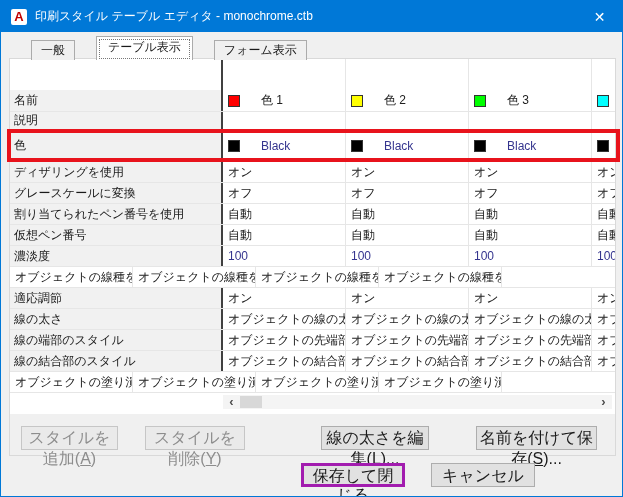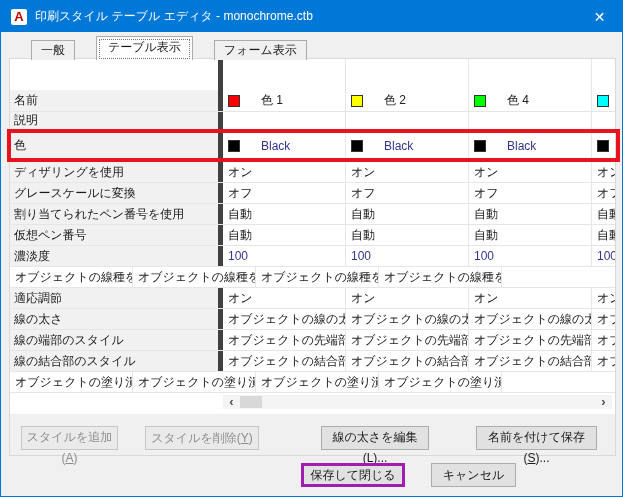--- a/index.html
+++ b/index.html
@@ -23,48 +23,48 @@
   .tab.active{margin-top:3px;height:24px;line-height:21px;background:#fff;z-index:6;padding:0 11px;text-align:right;}
   .tab.active::after{content:"";position:absolute;left:3px;right:3px;top:3px;bottom:2px;
        outline:1px dotted #777;}
   
   .tabpage{position:absolute;left:8px;top:57px;width:607px;height:398px;background:#f0f0f0;
            border:1px solid #d9d9d9;}
   .tablearea{position:absolute;left:0;top:0;width:605px;height:355px;background:#fff;overflow:hidden;}
   .grid{width:706px;}
   .trow{display:flex;width:706px;border-bottom:1px solid #e6e6e6;}
   .cell{display:flex;align-items:center;overflow:hidden;white-space:nowrap;}
-  .cell-label{width:213px;background:#f1f1f1;border-right:5px solid #404040;padding:0 4px;flex:none;}
+  .cell-label{width:213px;background:#f1f1f1;border-right:2px solid #404040;padding:0 4px;flex:none;}
   .cell-val{width:123px;border-right:1px solid #e6e6e6;padding:0 5px;flex:none;color:#202020;gap:14px;}
   .band .cell{background:#fff;}
   .band{border-bottom:none;}
   .swatch{width:12px;height:12px;flex:none;margin-right:7px;border:1px solid #333;}
   .val-latin{color:#34348e;}
   
   .highlight-box{position:absolute;left:6px;top:128px;width:613px;height:33px;
                  border:4px solid #e8131c;z-index:40;pointer-events:none;}
   
   .hscroll{position:absolute;left:213px;top:336px;width:389px;height:14px;background:#f4f4f4;
            display:flex;align-items:center;}
   .sb-arrow{width:17px;height:14px;flex:none;display:flex;align-items:center;justify-content:center;
             color:#4d4d4d;font-weight:bold;font-size:13px;line-height:14px;}
   .sb-thumb{width:22px;height:12px;background:#d8d8d8;flex:none;}
   .sb-track{flex:1;}
   
   .btn{position:absolute;height:24px;background:#e1e1e1;border:1px solid #adadad;
-       font-size:12px;text-align:center;line-height:21px;color:#1a1a1a;padding:0 2px;
+       font-size:16px;text-align:center;line-height:21px;color:#1a1a1a;padding:0 2px;
        font-family:"Liberation Sans","DejaVu Sans",sans-serif;}
   .btn[aria-disabled="true"]{color:#8d8d8d;background:#eaeaea;border-color:#c6c6c6;}
   .btn.default{border:3px solid #a21caf;line-height:19px;}
   .btn-add{left:11px;top:367px;width:97px;}
-  .btn-del{left:135px;top:367px;width:114px;}
+  .btn-del{left:135px;top:367px;width:100px;}
   .btn-editlw{left:311px;top:367px;width:108px;}
   .btn-saveas{left:466px;top:367px;width:121px;}
   .btn-saveclose{left:300px;top:462px;width:104px;}
-  .btn-cancel{left:430px;top:462px;width:85px;}
+  .btn-cancel{left:430px;top:462px;width:104px;}
   .btn-help{left:533px;top:462px;width:84px;}
 </style>
 </head>
 <body>
 
 <div class="dialog">
 
   <div class="titlebar">
     <span class="app-icon">A</span>
     <span class="title-text">印刷スタイル テーブル エディタ - monochrome.ctb</span>
@@ -92,21 +92,21 @@
             <div class="cell cell-val">
               <div class="swatch" style="background: rgb(255, 0, 0);"></div>
               <span>色 1</span>
             </div>
             <div class="cell cell-val">
               <div class="swatch" style="background: rgb(255, 255, 0);"></div>
               <span>色 2</span>
             </div>
             <div class="cell cell-val">
               <div class="swatch" style="background: rgb(0, 255, 0);"></div>
-              <span>色 4</span>
+              <span>色 3</span>
             </div>
             <div class="cell cell-val">
               <div class="swatch" style="background: rgb(0, 255, 255);"></div>
             </div>
           </div>
           <div class="trow" style="height: 18px;">
             <div class="cell cell-label">
               <span>説明</span>
             </div>
             <div class="cell cell-val"></div>

